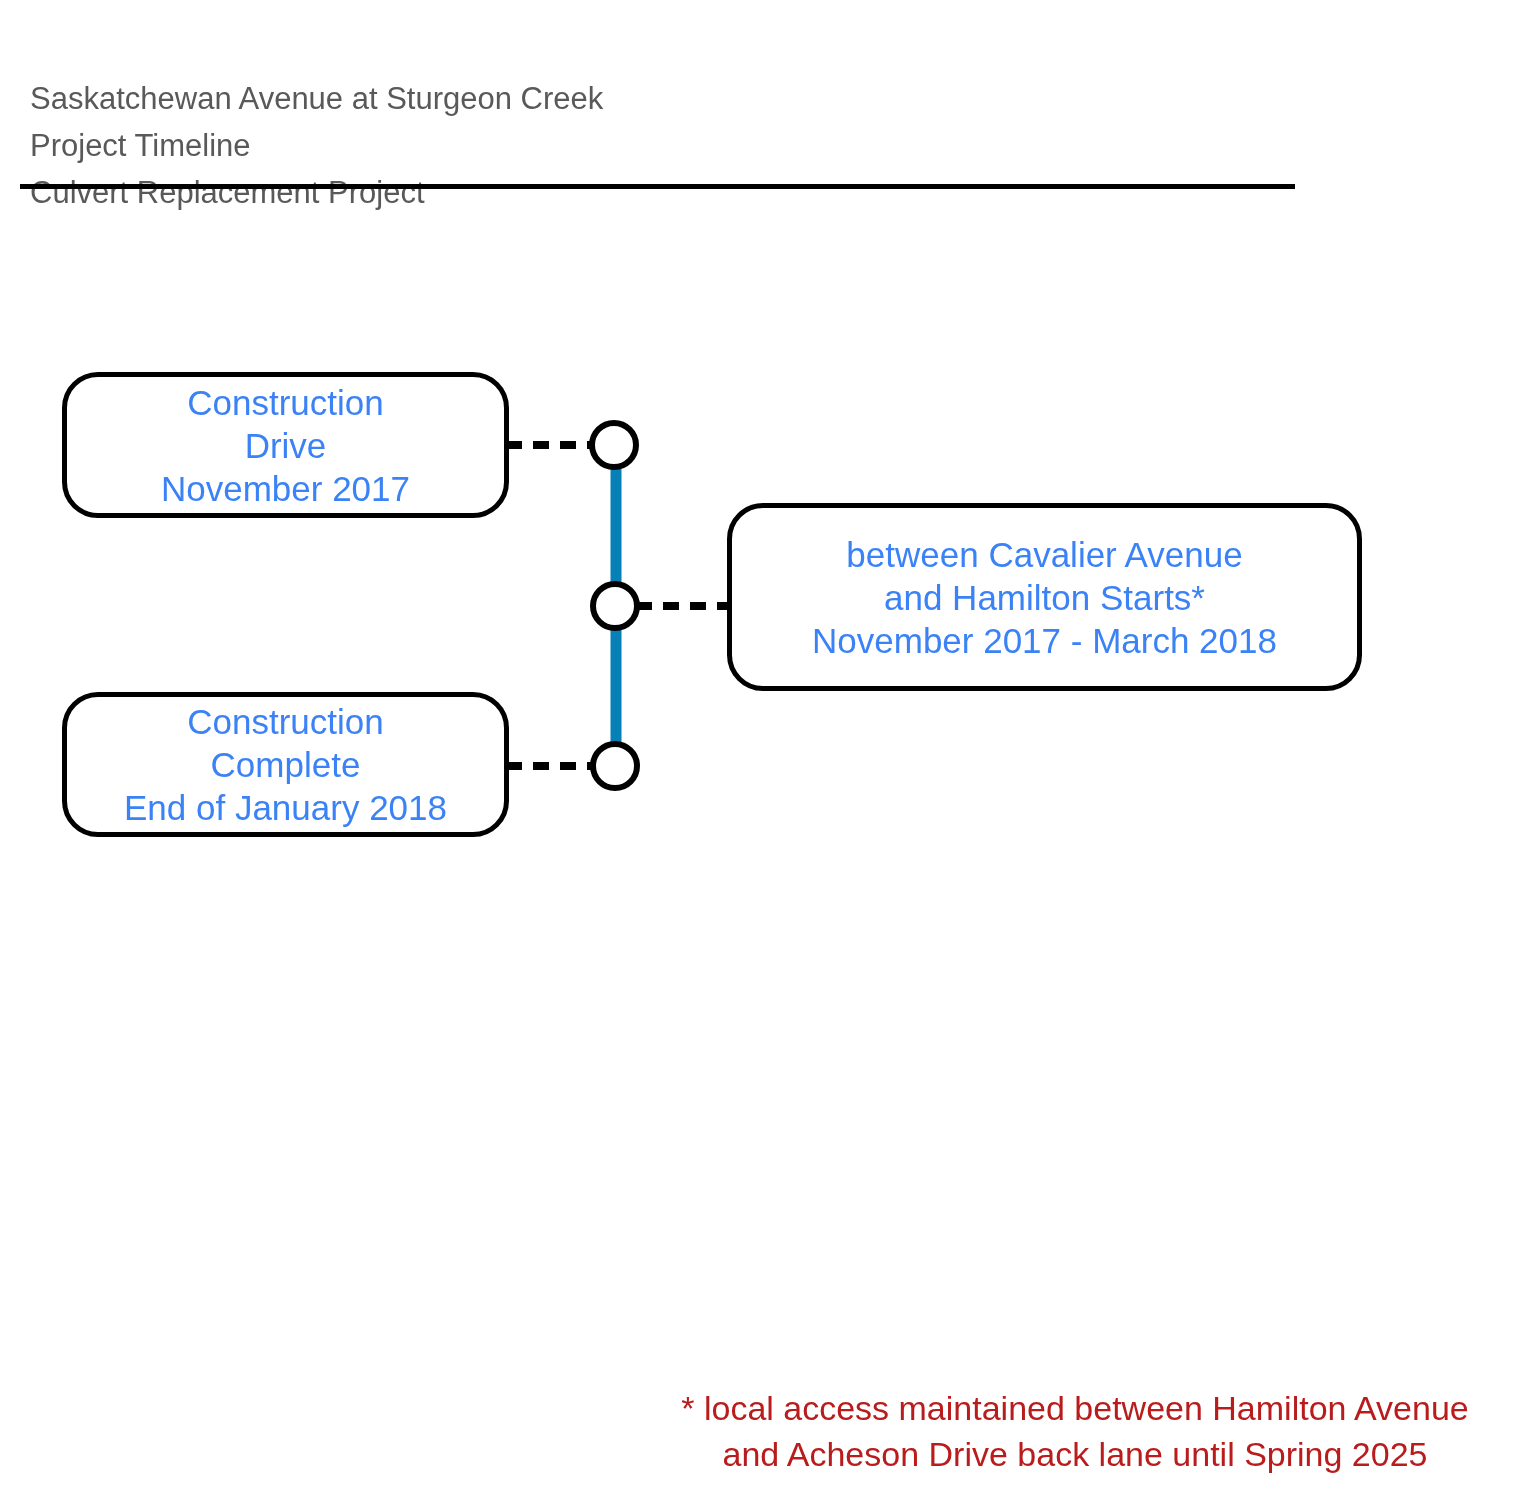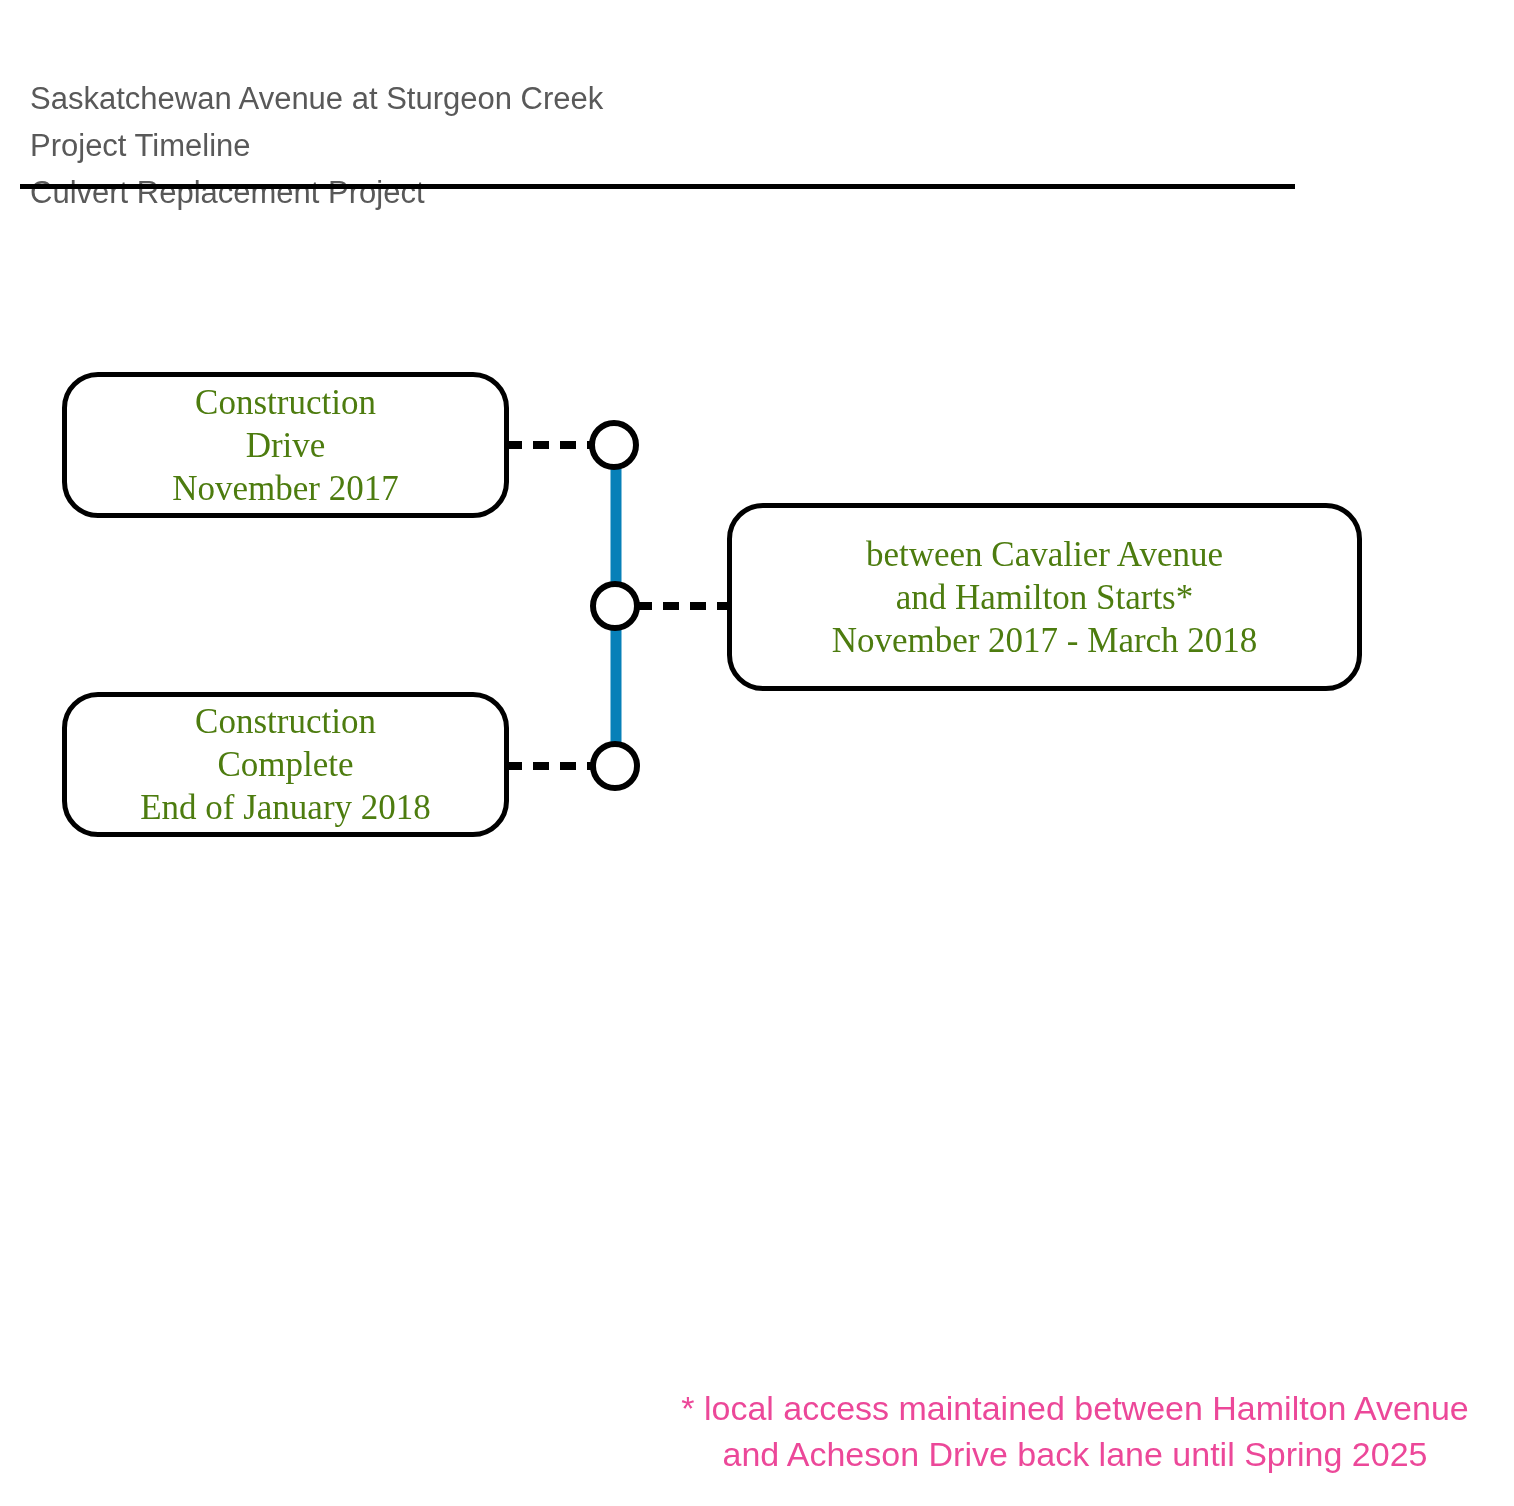--- a/index.html
+++ b/index.html
@@ -52,25 +52,24 @@
     position: absolute;
     box-sizing: border-box;
     border: 5px solid #000000;
     border-radius: 36px;
     background: #ffffff;
     display: flex;
     flex-direction: column;
     align-items: center;
     justify-content: center;
     text-align: center;
-    color: #4d7c0f;
+    color: #3b82f6;
     font-size: 35px;
     line-height: 43px;
     white-space: nowrap;
-    font-family: Liberation Serif, serif;
   }
   .event-box--start {
     left: 62px;
     top: 372px;
     width: 447px;
     height: 146px;
   }
   .event-box--closure {
     left: 727px;
     top: 503px;
@@ -84,21 +83,21 @@
     height: 145px;
   }
 
   
   .footnote {
     position: absolute;
     left: 640px;
     top: 1385px;
     width: 870px;
     text-align: center;
-    color: #ec4899;
+    color: #b91c1c;
     font-size: 34px;
     line-height: 46px;
     white-space: nowrap;
   }
   .footnote-line { display: block; }
 </style>
 </head>
 <body>
 
 <div class="page">

